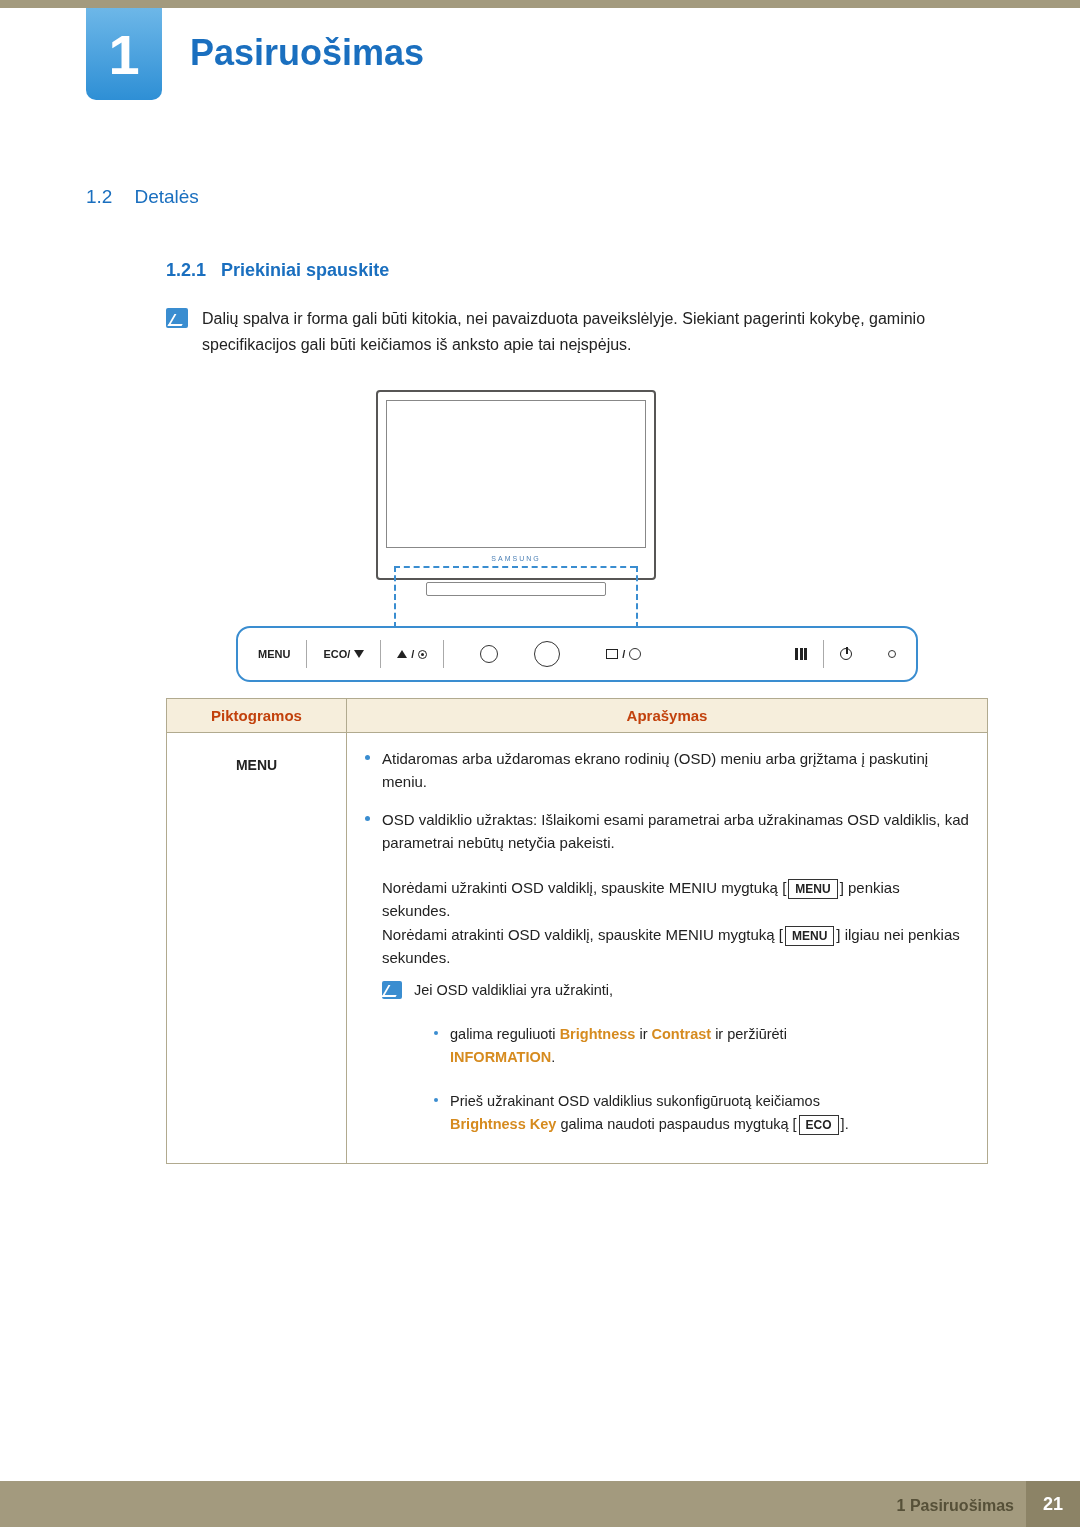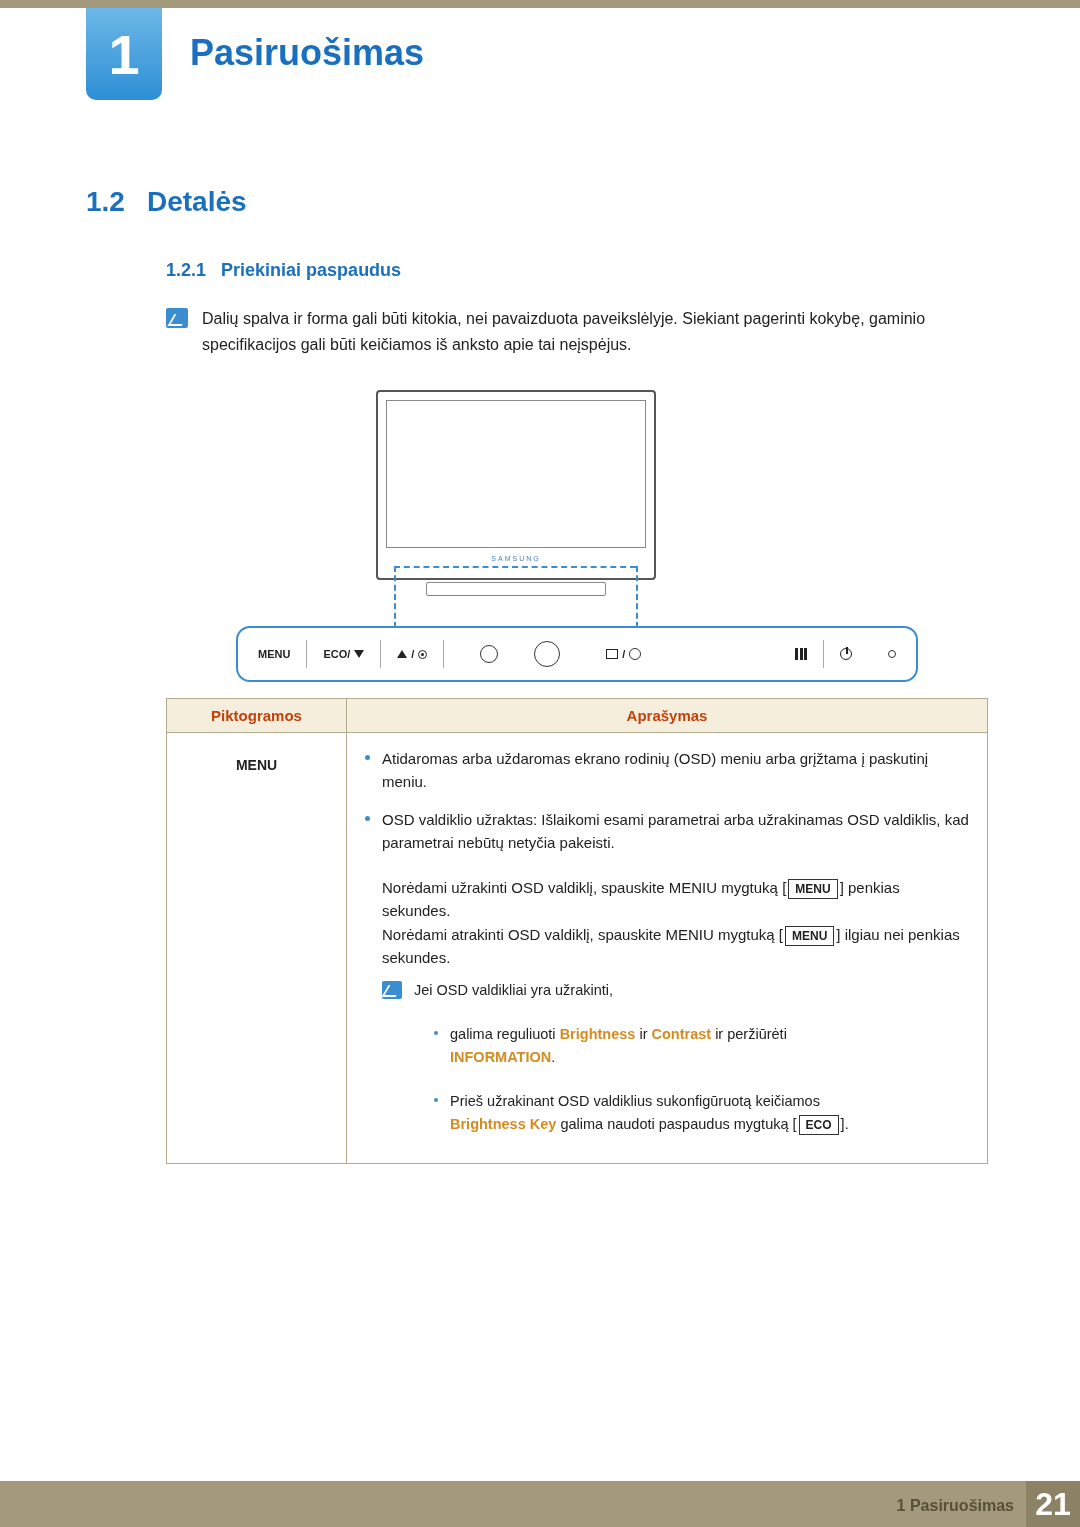--- a/index.html
+++ b/index.html
@@ -37,22 +37,22 @@
     top: 32px;
     left: 190px;
     font-size: 36px;
     font-weight: bold;
     color: #1a6fbf;
   }
   .section-heading {
     position: absolute;
     top: 186px;
     left: 86px;
-    font-size: 28px;
-    font-weight: bold;
+    font-size: 19px;
+    font-weight: normal;
     color: #1a6fbf;
   }
   .section-heading .num { margin-right: 22px; }
   .subsection-heading {
     position: absolute;
     top: 260px;
     left: 166px;
     font-size: 18px;
     font-weight: bold;
     color: #1a6fbf;
@@ -265,21 +265,21 @@
     right: 66px;
     bottom: 12px;
     text-align: right;
   }
   .page-num-box {
     position: absolute;
     right: 0; bottom: 0;
     width: 54px; height: 46px;
     background: #8c8366;
     color: #fff;
-    font-size: 32px;
+    font-size: 18px;
     font-weight: bold;
     display: flex;
     align-items: center;
     justify-content: center;
   }
 </style>
 </head>
 <body>
 
 <div class="top-bar"></div>
@@ -287,21 +287,21 @@
 <div class="chapter-tab">1</div>
 <div class="chapter-title">Pasiruošimas</div>
 
 <div class="section-heading">
   <span class="num">1.2</span><span>Detalės</span>
 </div>
 
 <div class="subsection-heading">
   <span>1.2.1</span>
   &nbsp;
-  <span>Priekiniai paspaudus</span>
+  <span>Priekiniai spauskite</span>
 </div>
 
 <div class="note-block">
   <div class="note-icon"></div>
   <div class="note-text">Dalių spalva ir forma gali būti kitokia, nei pavaizduota paveikslėlyje. Siekiant pagerinti kokybę, gaminio specifikacijos gali būti keičiamos iš anksto apie tai neįspėjus.</div>
 </div>
 
 <div class="diagram">
   <div class="monitor-frame">
     <div class="monitor-screen"></div>

